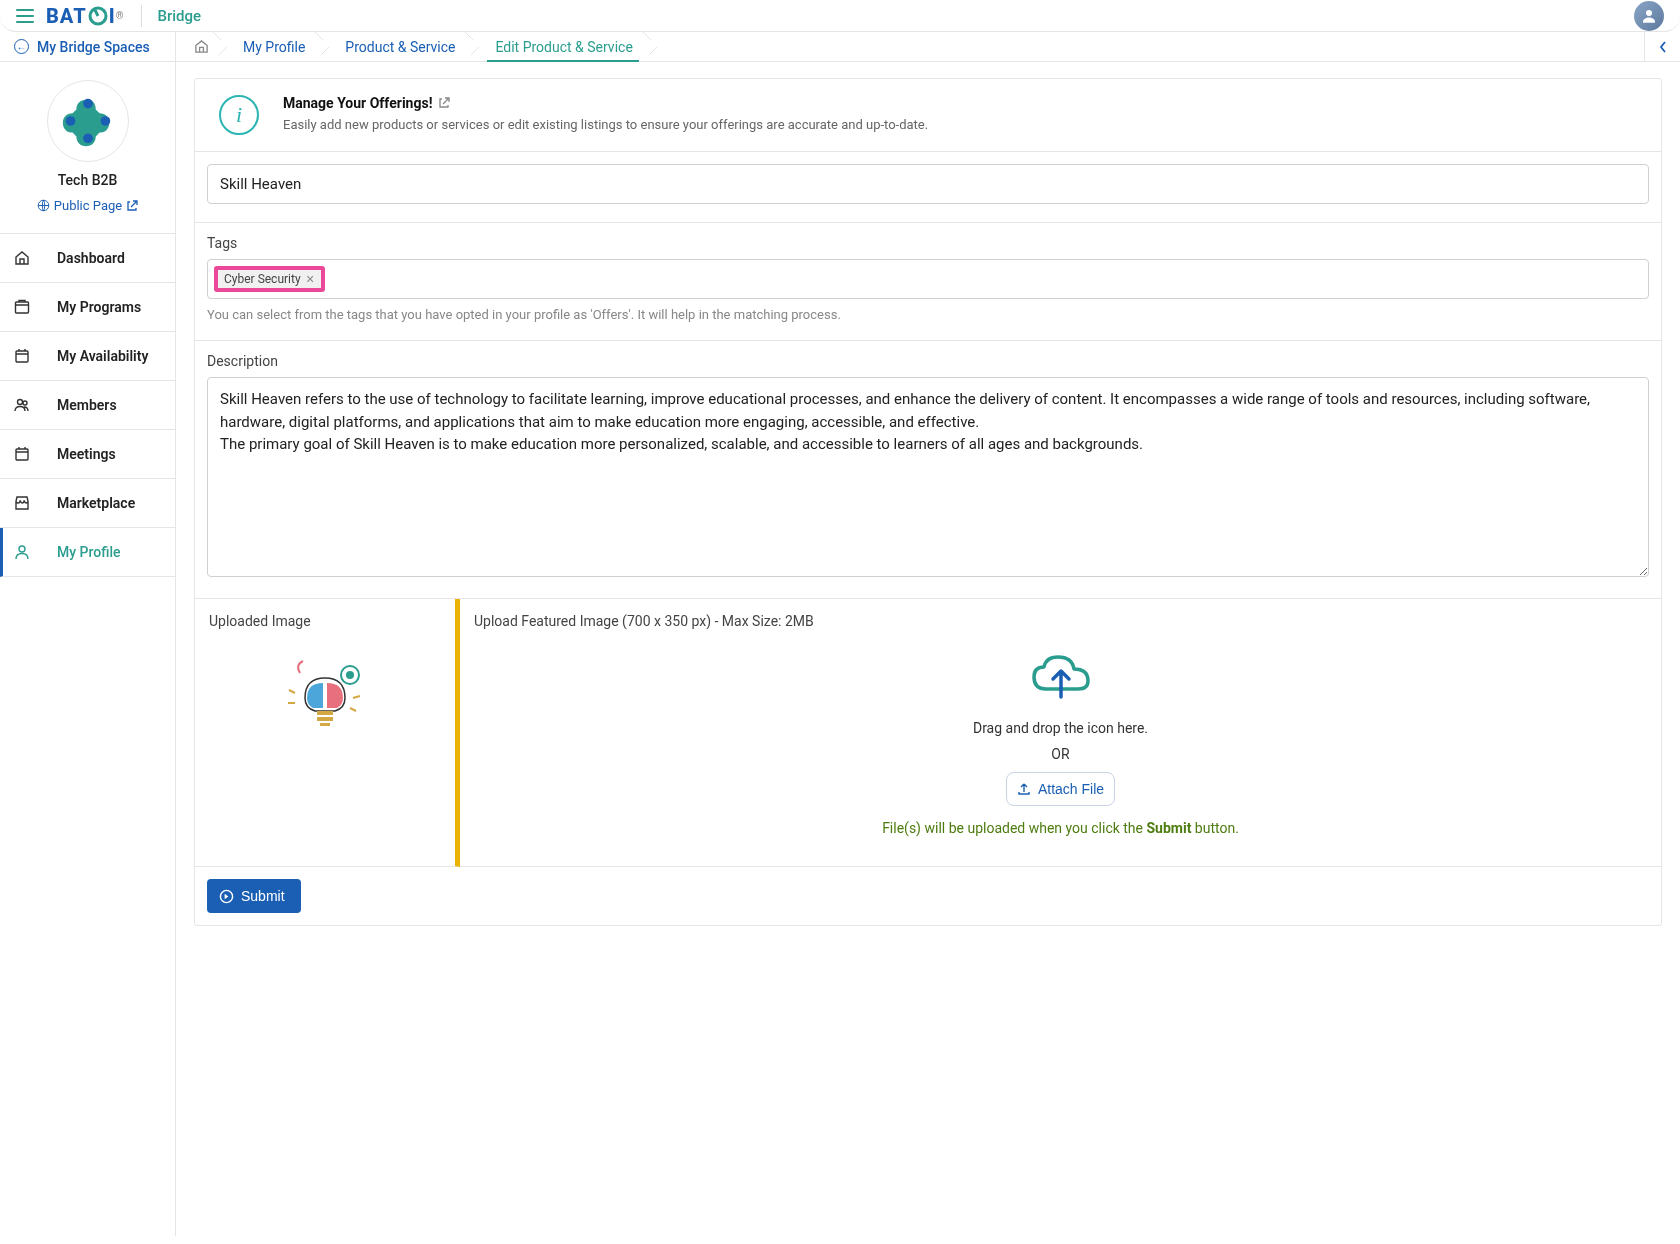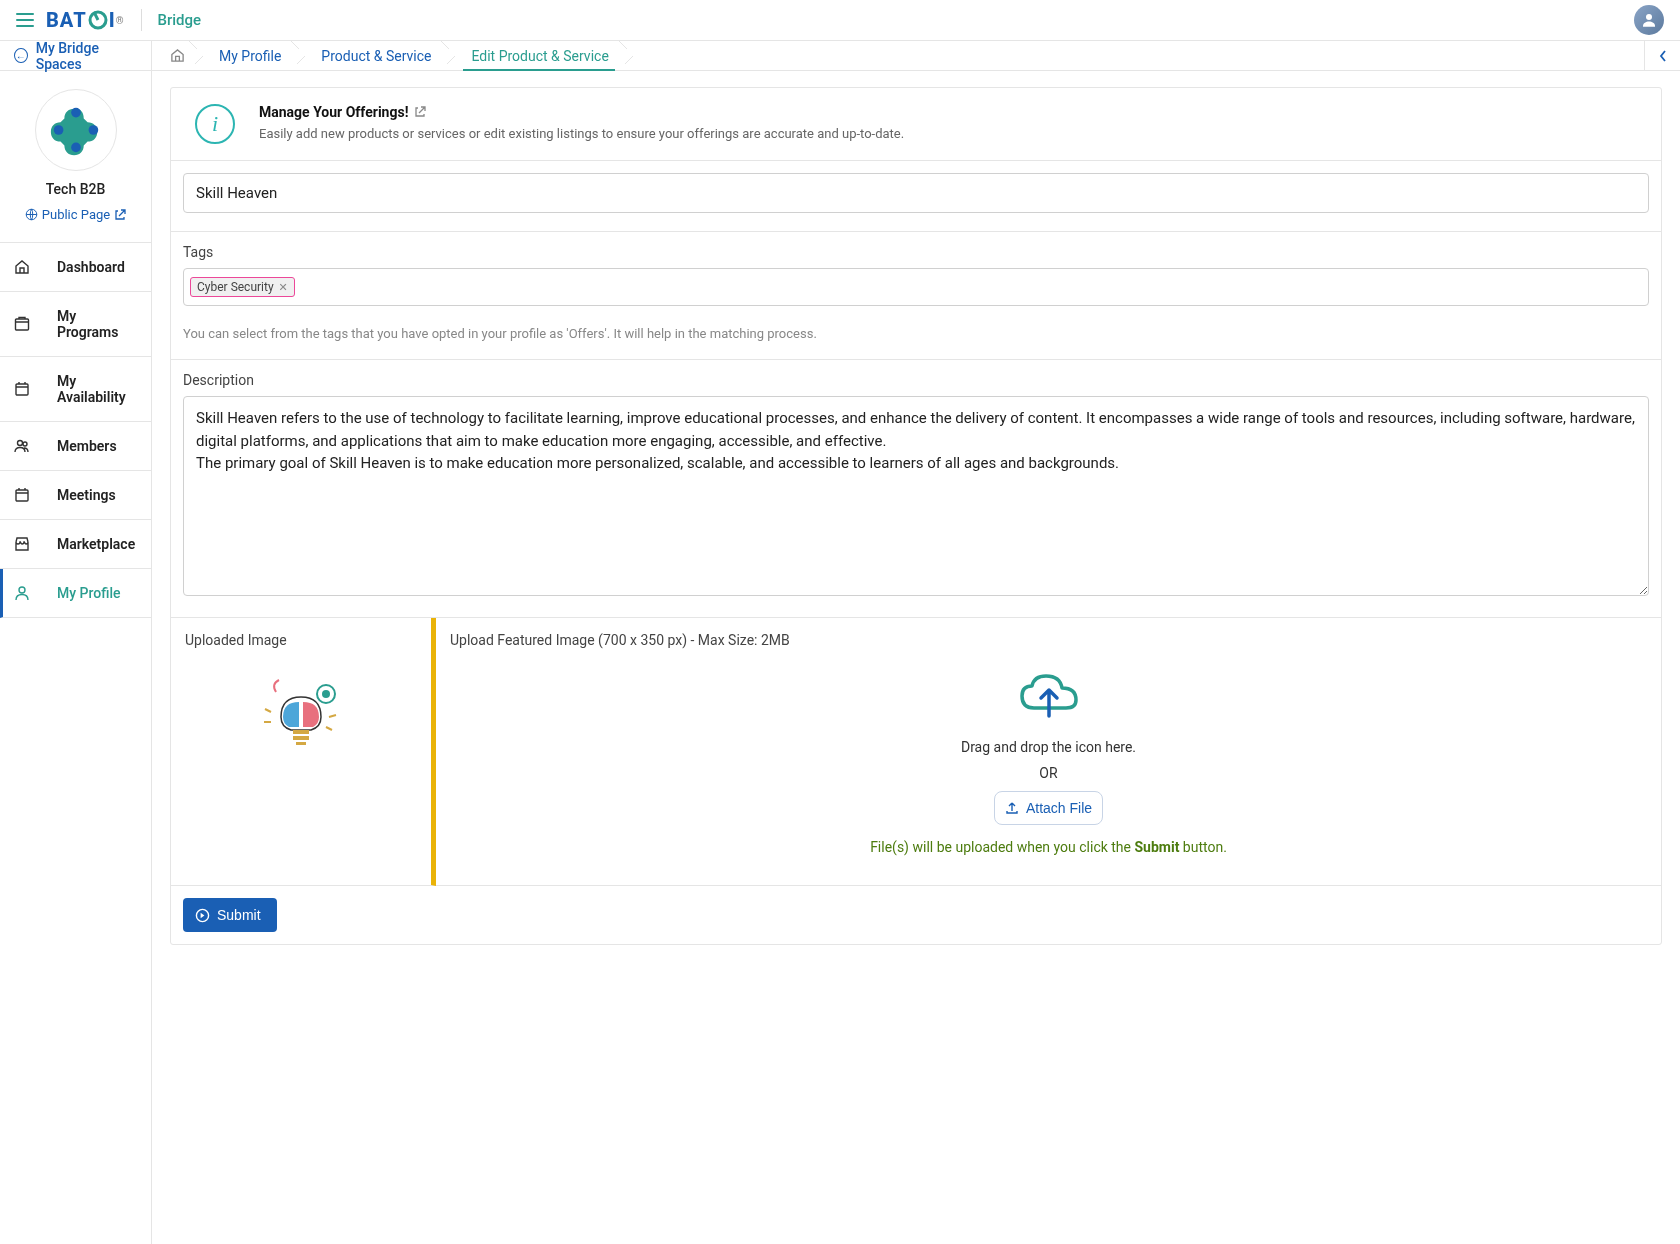--- a/index.html
+++ b/index.html
@@ -1,29 +1,29 @@
 <!DOCTYPE html>
 <html><head>
   <meta charset="utf-8">
   <style>
     * { margin: 0; padding: 0; box-sizing: border-box; }
     body { font-family: -apple-system, BlinkMacSystemFont, "Segoe UI", Roboto, sans-serif; font-size: 14px; color: #333; background: #fff; }
     
-    .topbar { height: 41px; display: flex; align-items: center; padding: 8px 16px; border-bottom: 1px solid #e5e5e5; justify-content: space-between; }
+    .topbar { height: 32px; display: flex; align-items: center; padding: 8px 16px; border-bottom: 1px solid #e5e5e5; justify-content: space-between; border-radius: 17px; }
     .topbar-left { display: flex; align-items: center; gap: 12px; }
     .hamburger { width: 18px; height: 14px; display: flex; flex-direction: column; justify-content: space-between; cursor: pointer; }
     .hamburger span { height: 2px; background: #2a9d8f; border-radius: 1px; }
     .logo { font-weight: 800; font-size: 20px; color: #1a5fb4; letter-spacing: 1px; display: flex; align-items: center; }
     .logo-r { font-size: 10px; vertical-align: super; color: #888; }
     .topbar-divider { width: 1px; height: 22px; background: #ddd; margin: 0 4px; }
     .bridge-label { color: #2a9d8f; font-size: 15px; font-weight: 500; }
     .avatar { width: 30px; height: 30px; border-radius: 50%; background: linear-gradient(135deg, #8aa4c6 0%, #5c7a9e 100%); display:flex; align-items:center; justify-content:center; color:#fff; font-size:11px; }
 
     .layout { display: flex; }
-    .sidebar { width: 152px; border-right: 1px solid #e5e5e5; min-height: calc(100vh - 40px); }
+    .sidebar { width: 176px; border-right: 1px solid #e5e5e5; min-height: calc(100vh - 40px); }
     .sidebar-header { height: 30px; display:flex; align-items:center; padding: 0 14px; border-bottom:1px solid #e5e5e5; color:#1a5fb4; font-weight:500; font-size:14px; gap:8px; cursor:pointer; }
     .sidebar-profile { text-align:center; padding: 14px 0 18px; border-bottom:1px solid #e5e5e5; }
     .profile-circle { width: 82px; height: 82px; border:1px solid #e5e5e5; border-radius:50%; margin: 4px auto 10px; display:flex; align-items:center; justify-content:center; }
     .org-name { font-size:14px; font-weight:500; color:#222; margin-bottom:10px; }
     .public-page { color:#1a5fb4; font-size:13px; display:inline-flex; align-items:center; gap:4px; cursor:pointer; }
     
     .nav-item { display:flex; align-items:center; gap:27px; padding: 16px 14px; border-bottom:1px solid #e5e5e5; font-size:14px; font-weight:600; color:#222; cursor:pointer; }
     .nav-item.active { color:#2a9d8f; border-left:3px solid #1a5fb4; padding-left:11px; font-weight:500; }
     .nav-item.active .nav-icon { color:#2a9d8f; }
     .nav-icon { width:16px; height:16px; flex-shrink:0; color:#333; }
@@ -41,23 +41,23 @@
     .panel { border:1px solid #e5e5e5; border-radius:3px; }
     .info-banner { display:flex; gap:24px; padding:16px 24px; border-bottom:1px solid #e5e5e5; align-items:flex-start; }
     .info-icon { width:40px; height:40px; border:2px solid #2cb5b2; border-radius:50%; display:flex; align-items:center; justify-content:center; color:#2cb5b2; font-family:Georgia,serif; font-style:italic; font-size:22px; flex-shrink:0; }
     .info-title { font-weight:700; font-size:14px; color:#111; display:inline-flex; align-items:center; gap:6px; margin-bottom:6px; }
     .info-desc { font-size:13px; color:#666; }
     
     .form-section { padding: 12px 12px 18px; border-bottom:1px solid #e5e5e5; }
     .form-label { font-size:14px; color:#444; margin-bottom:8px; display:block; }
     .form-input { width:100%; border:1px solid #d0d0d0; border-radius:4px; padding:10px 12px; font-size:15px; color:#222; font-family:inherit; }
     .tags-box { border:1px solid #d0d0d0; border-radius:4px; padding:6px; min-height:38px; display:flex; align-items:center; gap:6px; flex-wrap:wrap; cursor:text; }
-    .tag-chip { background:#f0f0f0; border:1px solid #ec4899; border-radius:3px; padding:2px 6px; font-size:12px; color:#444; display:inline-flex; align-items:center; gap:5px; }
+    .tag-chip { background:#f0f0f0; border:4px solid #ec4899; border-radius:3px; padding:2px 6px; font-size:12px; color:#444; display:inline-flex; align-items:center; gap:5px; }
     .tag-remove { color:#888; cursor:pointer; font-size:11px; }
-    .help-text { font-size:13px; color:#888; margin-top:20px; }
+    .help-text { font-size:13px; color:#888; margin-top:8px; }
     .textarea { width:100%; border:1px solid #d0d0d0; border-radius:4px; padding:10px 12px; font-size:15px; color:#222; font-family:inherit; min-height:200px; resize:vertical; line-height:1.5; }
     
     .image-row { display:flex; }
     .image-col-left { flex:0 0 265px; padding:14px 14px 40px; border-right:5px solid #eab308; border-bottom:1px solid #e5e5e5; }
     .image-col-right { flex:1; padding:14px 14px 30px; text-align:center; border-bottom:1px solid #e5e5e5; }
     .section-label { font-size:14px; color:#444; margin-bottom:14px; display:block; text-align:left; }
     .uploaded-thumb { width:100px; height:90px; margin: 0 auto; }
     .upload-cloud { margin:20px auto 16px; width:70px; height:55px; }
     .upload-text { font-size:14px; color:#333; margin:8px 0; }
     .upload-or { font-size:14px; color:#333; margin:10px 0; }

